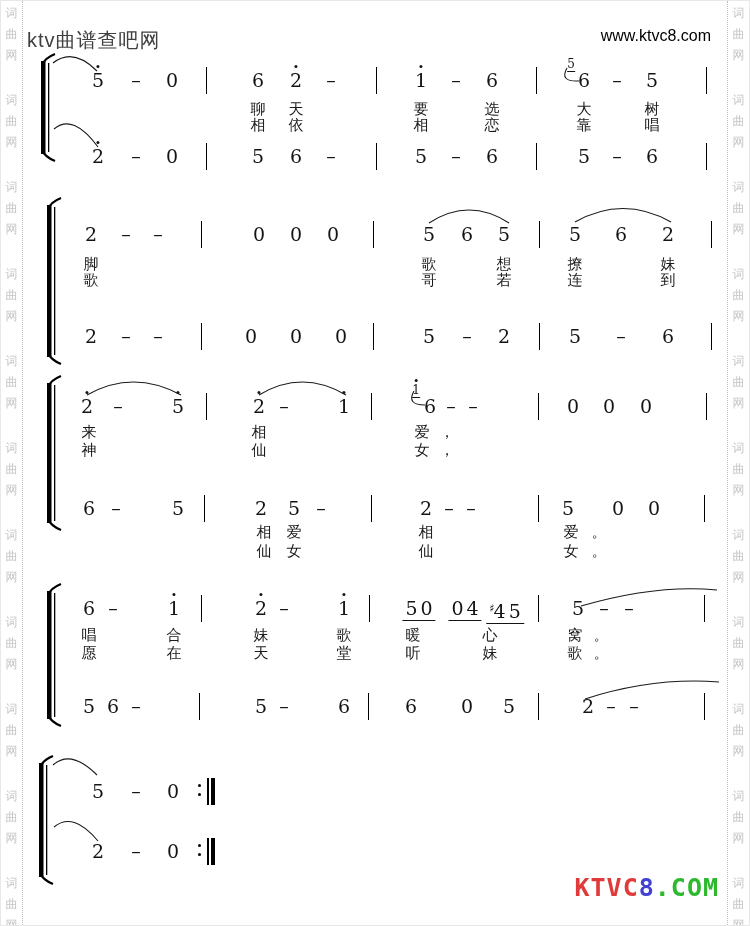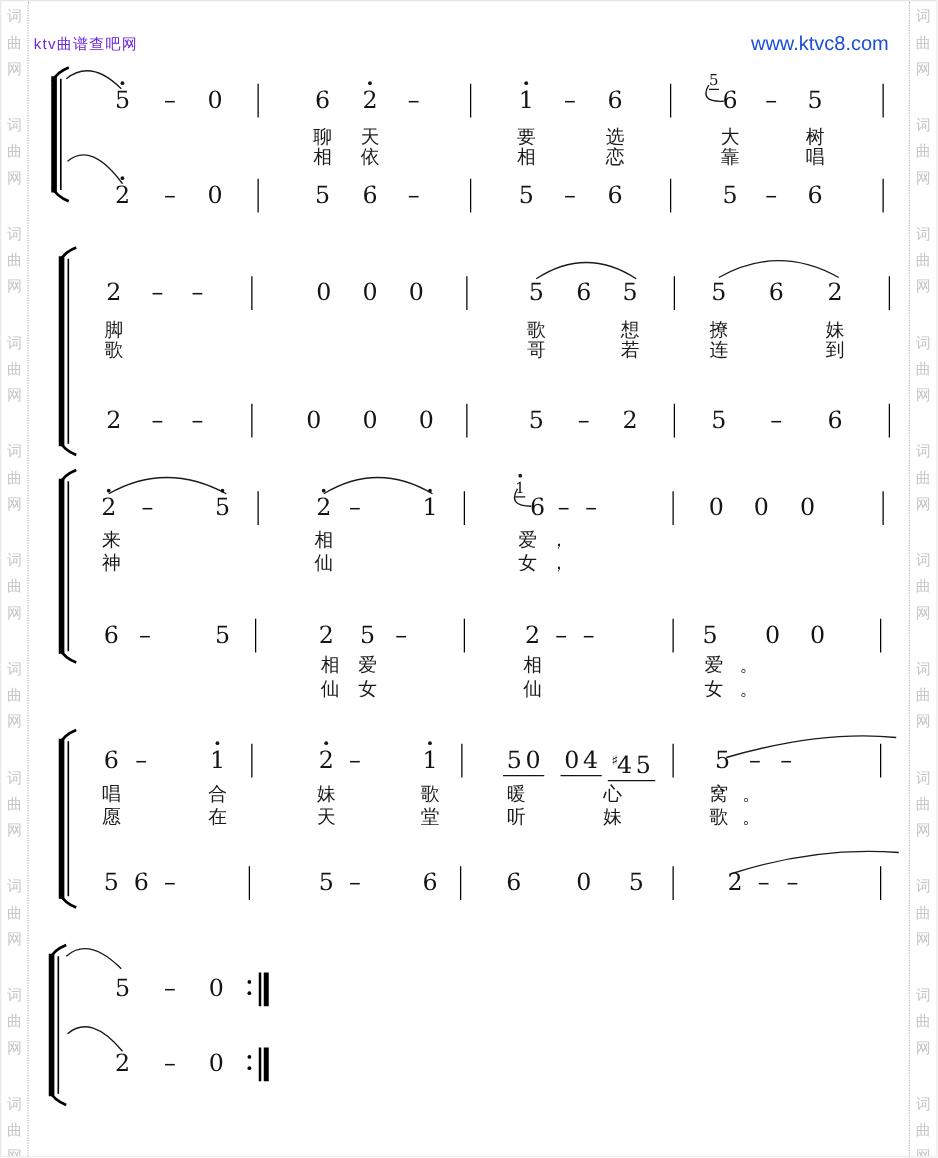--- a/index.html
+++ b/index.html
@@ -6,23 +6,23 @@
   .page{position:relative;width:750px;height:926px;background:#ffffff;overflow:hidden;
         font-family:"Liberation Sans",sans-serif;border:1px solid #e8e8e8;box-sizing:border-box;}
   
   .wm{position:absolute;top:0;bottom:0;width:22px;overflow:hidden;padding-top:2px;box-sizing:border-box;}
   .wm-left{left:0;border-right:1px dotted #bdbdbd;}
   .wm-right{right:0;border-left:1px dotted #bdbdbd;}
   .wm-group{margin-bottom:24px;}
   .wm-char{width:100%;text-align:center;font-size:12px;line-height:21px;color:#c6c6c6;
            font-family:"DejaVu Serif","Liberation Serif",serif;}
   
-  .site-name{position:absolute;left:26px;top:26px;font-size:12px;color:#6d28d9;text-decoration:none;
+  .site-name{position:absolute;left:26px;top:26px;font-size:20px;color:#404040;text-decoration:none;
              letter-spacing:1px;}
-  .site-url{position:absolute;right:38px;top:26px;font-size:16px;color:#1d4ed8;text-decoration:none;}
+  .site-url{position:absolute;right:38px;top:26px;font-size:16px;color:#000000;text-decoration:none;}
   
   #overlay{position:absolute;left:0;top:0;pointer-events:none;}
   #score{position:absolute;left:0;top:0;width:100%;height:100%;}
   .note{position:absolute;transform:translateX(-50%);font-family:"DejaVu Serif","Liberation Serif",serif;
         font-size:19px;line-height:19px;color:#141414;white-space:nowrap;}
   .note.grace{font-size:12px;line-height:12px;border-bottom:1.2px solid #141414;padding-bottom:1px;}
   .note.u{letter-spacing:3px;border-bottom:1.6px solid #141414;padding-bottom:2px;padding-left:3px;}
   .sharp{font-size:11px;vertical-align:6px;letter-spacing:0;margin-right:-1px;}
   .odot{position:absolute;top:-6px;left:50%;transform:translateX(-50%);width:3px;height:3px;
         border-radius:50%;background:#141414;}
@@ -395,13 +395,14 @@
       <span class="note" style="left: 135px; top: 841px;">–</span>
       <span class="note" style="left: 172px; top: 841px;">0</span>
       <div class="rep" style="left: 197px; top: 837px;">
         <div class="rd" style="top: 6px;"></div>
         <div class="rd" style="top: 15px;"></div>
         <div class="thin"></div>
         <div class="thick"></div>
       </div>
     </div>
 
+  <a class="logo" href="#" id="logo"><span style="color: rgb(224, 58, 58);">KTVC</span><span style="color: rgb(65, 65, 212);">8</span><span style="color: rgb(46, 184, 46);">.COM</span></a>
 </div>
 
 </body></html>

